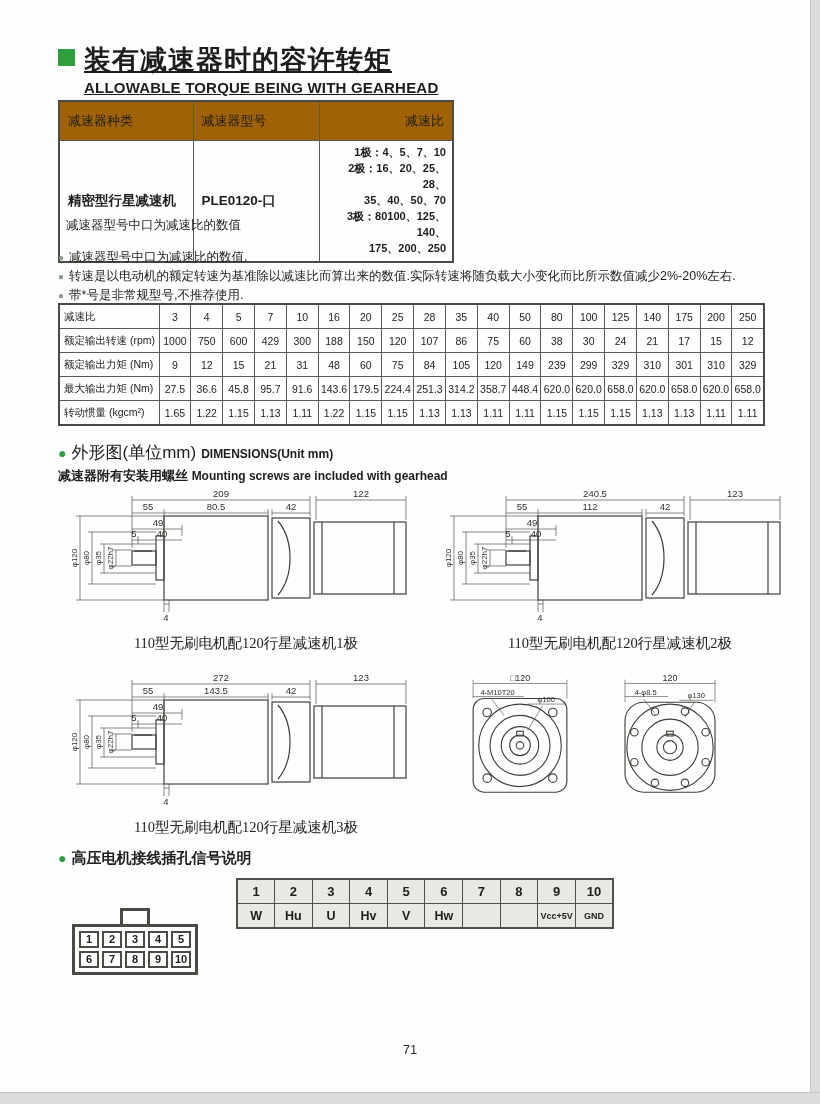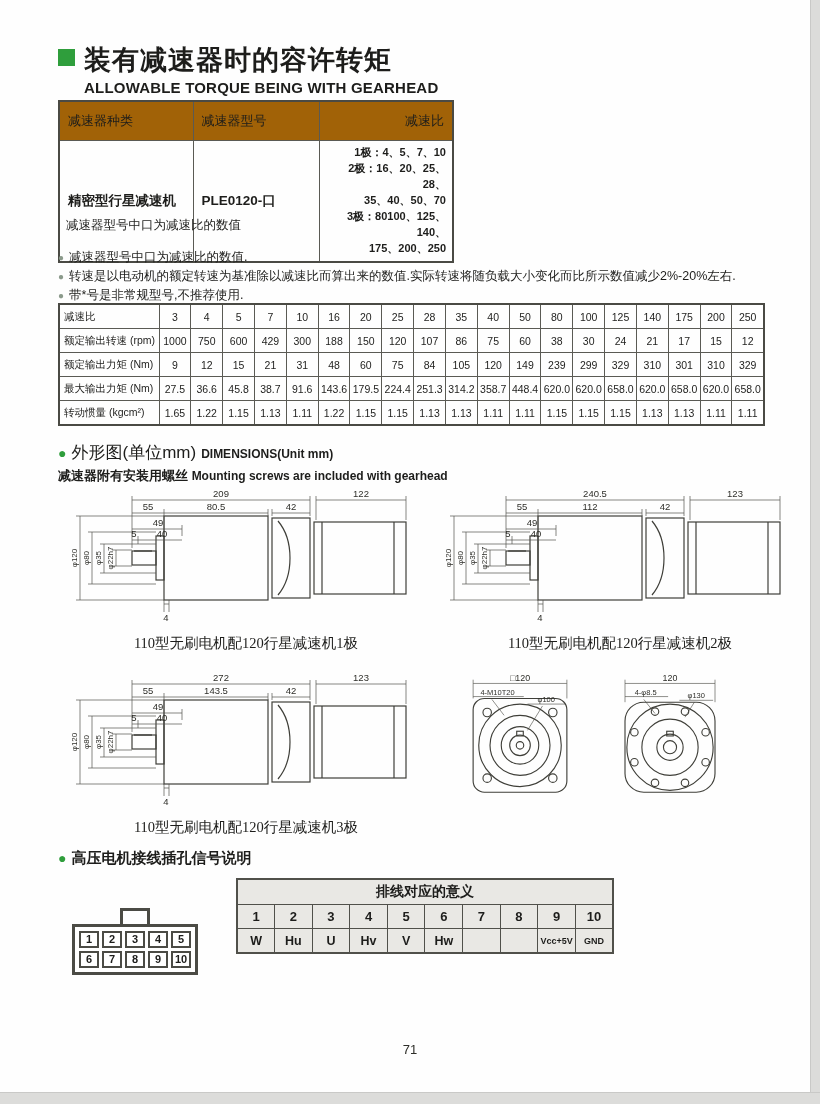--- a/index.html
+++ b/index.html
@@ -76,21 +76,21 @@
   .t3 .t3-sigs td { font-size:12.5px; font-weight:bold; height:21px; }
   .t3 .t3-sigs td:nth-child(9), .t3 .t3-sigs td:nth-child(10) { font-size:9px; }
 
   .footer { position:absolute; top:1042px; left:0; width:820px; text-align:center; font-size:13px; color:#2e2e29; }
 </style>
 </head>
 <body>
 
 <div class="page">
 
-  <div class="abs" style="top:42px; left:58px;">
+  <div class="abs" style="top:42px; left:58px;text-decoration:underline;">
     <div class="title-row">
       <div class="title-sq"></div>
       <div class="title-cn">装有减速器时的容许转矩</div>
     </div>
     <div class="title-en">ALLOWABLE TORQUE BEING WITH GEARHEAD</div>
   </div>
 
   <table class="t1 abs" style="top:100px; left:58px;">
     <colgroup>
         <col style="width:134px">
@@ -205,21 +205,21 @@
           <td>310</td>
           <td>301</td>
           <td>310</td>
           <td>329</td>
       </tr>
       <tr>
         <th>最大输出力矩 (Nm)</th>
         <td>27.5</td>
           <td>36.6</td>
           <td>45.8</td>
-          <td>38.7</td>
+          <td>95.7</td>
           <td>91.6</td>
           <td>143.6</td>
           <td>179.5</td>
           <td>224.4</td>
           <td>251.3</td>
           <td>314.2</td>
           <td>358.7</td>
           <td>448.4</td>
           <td>620.0</td>
           <td>620.0</td>
@@ -537,23 +537,20 @@
             <div class="plug-pin">6</div>
             <div class="plug-pin">7</div>
             <div class="plug-pin">8</div>
             <div class="plug-pin">9</div>
             <div class="plug-pin">10</div>
           </div>
       </div>
     </div>
     <table class="t3">
       <tbody>
-        <tr class="t3-title">
-          <td colspan="10">排线对应的意义</td>
-        </tr>
         <tr class="t3-pins">
           <td>1</td>
             <td>2</td>
             <td>3</td>
             <td>4</td>
             <td>5</td>
             <td>6</td>
             <td>7</td>
             <td>8</td>
             <td>9</td>

